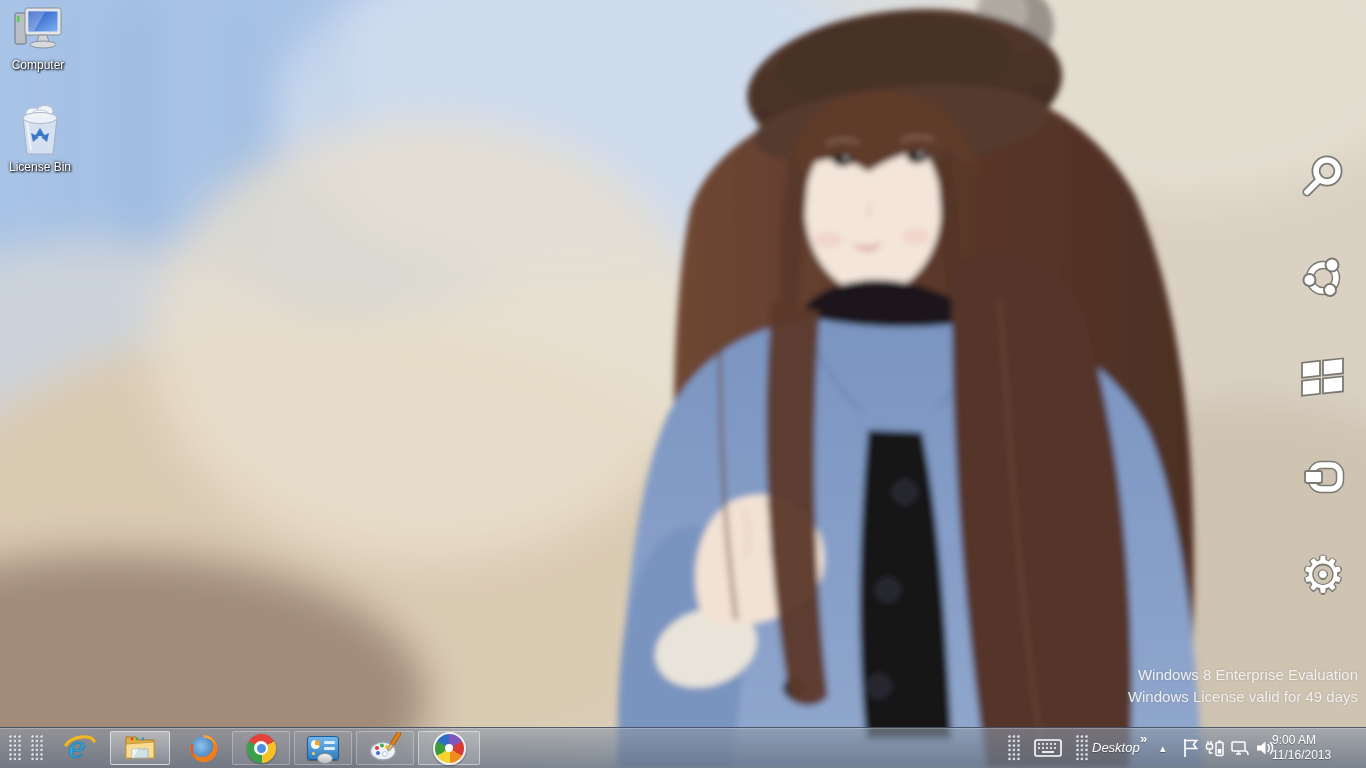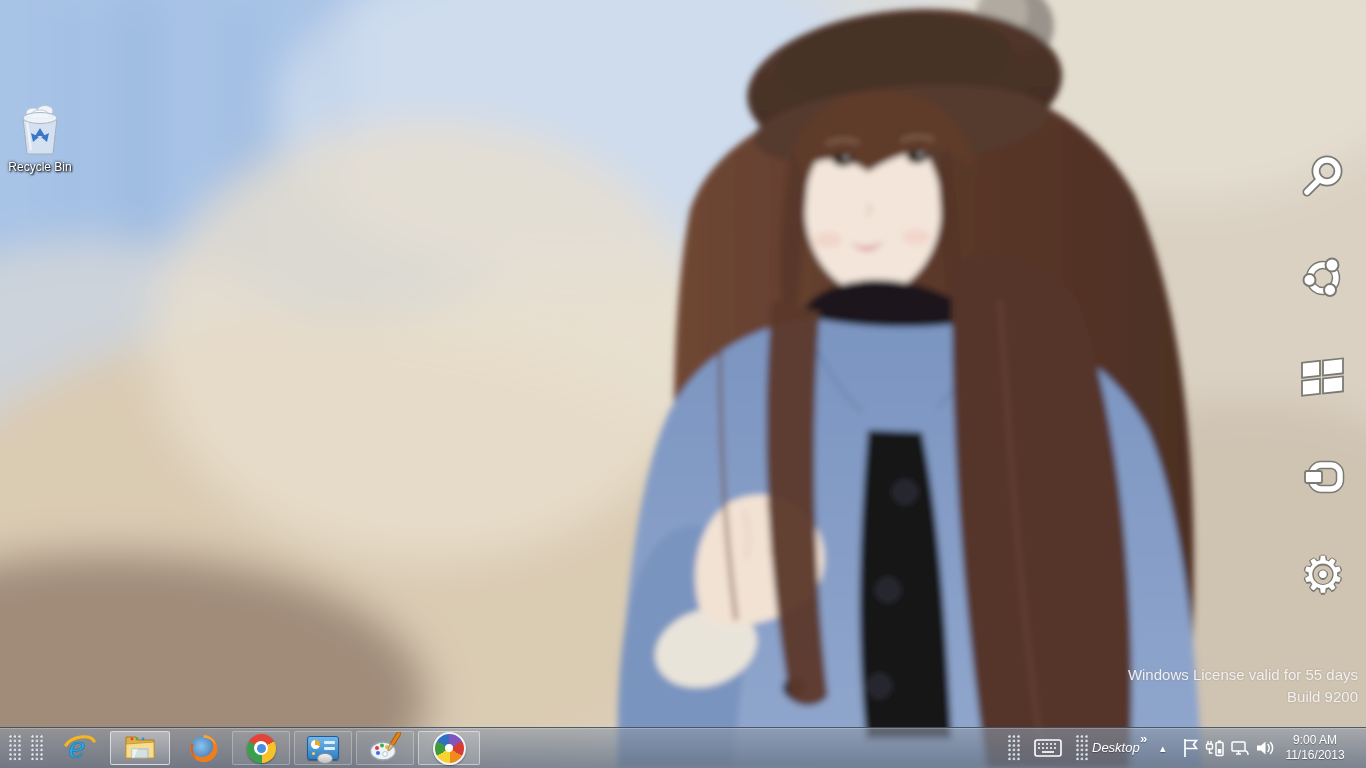--- a/index.html
+++ b/index.html
@@ -43,21 +43,21 @@
     background:radial-gradient(circle at 1.5px 1.5px,rgba(238,243,248,.9) 1px,rgba(60,70,88,.45) 1.6px,transparent 2px);
     background-size:4.5px 4.5px;}
   .tb-label{position:absolute;color:#fff;font-size:13px;line-height:40px;
     text-shadow:0 1px 1px rgba(0,0,0,.35);font-style:italic;}
   .chev{position:absolute;color:#fff;font-size:13px;font-weight:bold;top:3px;
     text-shadow:0 1px 1px rgba(0,0,0,.35);}
   .uparrow{position:absolute;color:#fff;font-size:11px;line-height:40px;
     text-shadow:0 1px 1px rgba(0,0,0,.35);}
   .tray-ic{position:absolute;top:10px;width:22px;height:20px;display:flex;
     align-items:center;justify-content:center;}
-  .clock{position:absolute;right:8px;top:5px;width:86px;text-align:center;
+  .clock{position:absolute;right:8px;top:5px;width:86px;text-align:left;
     color:#fff;font-size:12px;line-height:15px;text-shadow:0 1px 1px rgba(0,0,0,.35);}
 
   
   .chrome-ic{width:29px;height:29px;border-radius:50%;position:relative;
     background:conic-gradient(from -60deg,#e2443a 0 120deg,#f7c228 120deg 240deg,#3aa04c 240deg 360deg);
     box-shadow:0 1px 2px rgba(0,0,0,.4);}
   .chrome-ic::before{content:"";position:absolute;left:7.5px;top:7.5px;width:14px;height:14px;
     border-radius:50%;background:#fff;}
   .chrome-ic::after{content:"";position:absolute;left:10px;top:10px;width:9px;height:9px;
     border-radius:50%;background:#4a8fe0;}
@@ -189,41 +189,59 @@
 
       <path d="M772 300 C 760 420 766 560 790 700 C 806 710 820 706 828 696
                C 812 560 812 420 820 312 Z" fill="#5c392b" opacity=".96"></path>
       <path d="M952 270 C 950 420 960 580 986 768 L 1130 768 C 1138 600 1120 420 1078 300
                C 1040 250 980 240 952 270 Z" fill="#55342a"></path>
       <path d="M1000 300 C 1010 450 1020 600 1040 740" stroke="#7c5340" stroke-width="3" fill="none" opacity=".5"></path>
       <path d="M730 180 C 716 300 716 460 736 620" stroke="#6b4433" stroke-width="4" fill="none" opacity=".6"></path>
     </g>
   </svg>
 
+  <div class="desk-icon" id="icon-computer">
+    <svg class="glyph" width="52" height="50" viewBox="0 0 52 50">
+      <defs>
+        <linearGradient id="scr" x1="0" y1="0" x2="1" y2="1">
+          <stop offset="0" stop-color="#1e4fc0"></stop>
+            <stop offset="1" stop-color="#7fb2f2"></stop>
+        </linearGradient>
+      </defs>
+      <rect x="3" y="7" width="11" height="31" rx="1.5" fill="#b9bec5" stroke="#6e747c"></rect>
+      <rect x="5" y="10" width="2.5" height="6" fill="#54d14c"></rect>
+      <rect x="13" y="2" width="36" height="27" rx="2.5" fill="#e2e6ea" stroke="#8a9098"></rect>
+      <rect x="16.5" y="5.5" width="29" height="20" fill="url(#scr)"></rect>
+      <path d="M17 6 L33 6 L22 25 L17 25 Z" fill="#ffffff" opacity=".25"></path>
+      <path d="M27 29 l8 0 2 7 -12 0 z" fill="#cfd3d8" stroke="#8a9098"></path>
+      <ellipse cx="31" cy="38.5" rx="13" ry="3.5" fill="#d6dade" stroke="#8a9098"></ellipse>
+    </svg>
+    <div class="icon-label">Computer</div>
+  </div>
 
   <div class="desk-icon" id="icon-recycle">
     <svg class="glyph" width="50" height="54" viewBox="0 0 50 54">
       <ellipse cx="18" cy="9" rx="7" ry="5" fill="#f4f7fa" stroke="#b8c4d0"></ellipse>
       <ellipse cx="30" cy="7" rx="8" ry="5.5" fill="#eef3f8" stroke="#b8c4d0"></ellipse>
       <ellipse cx="25" cy="11" rx="9" ry="5" fill="#f8fafc" stroke="#c2ccd8"></ellipse>
       <path d="M8 14 L42 14 L38 50 L12 50 Z" fill="#dfe8f1" fill-opacity=".82" stroke="#9fb0c1"></path>
       <ellipse cx="25" cy="14" rx="17" ry="5.5" fill="#eff4f9" fill-opacity=".9" stroke="#a8b8c8"></ellipse>
       <g fill="#3b78c8">
         <path d="M25 24 l5 8 h-10 z"></path>
         <path d="M18 38 l-2 -9 8 4 z"></path>
         <path d="M32 38 l2 -9 -8 4 z"></path>
       </g>
       <path d="M12 18 L16 46" stroke="#ffffff" stroke-width="2" opacity=".6"></path>
     </svg>
-    <div class="icon-label">Recycle Bin</div>
+    <div class="icon-label">License Bin</div>
   </div>
 
   <div class="watermark">
-    <div>Windows License valid for 55 days</div>
-    <div>Build 9200</div>
+    <div>Windows 8 Enterprise Evaluation</div>
+    <div>Windows License valid for 49 days</div>
   </div>
 
   <div class="charm" id="charm-search">
     <svg width="46" height="46" viewBox="0 0 46 46">
       <g stroke="#7b7a72" stroke-width="9" fill="none" stroke-linecap="round">
         <circle cx="27" cy="17" r="11"></circle>
           <path d="M18 27 L7 38"></path>
       </g>
       <g stroke="#ffffff" stroke-width="5.5" fill="none" stroke-linecap="round">
         <circle cx="27" cy="17" r="11"></circle>

